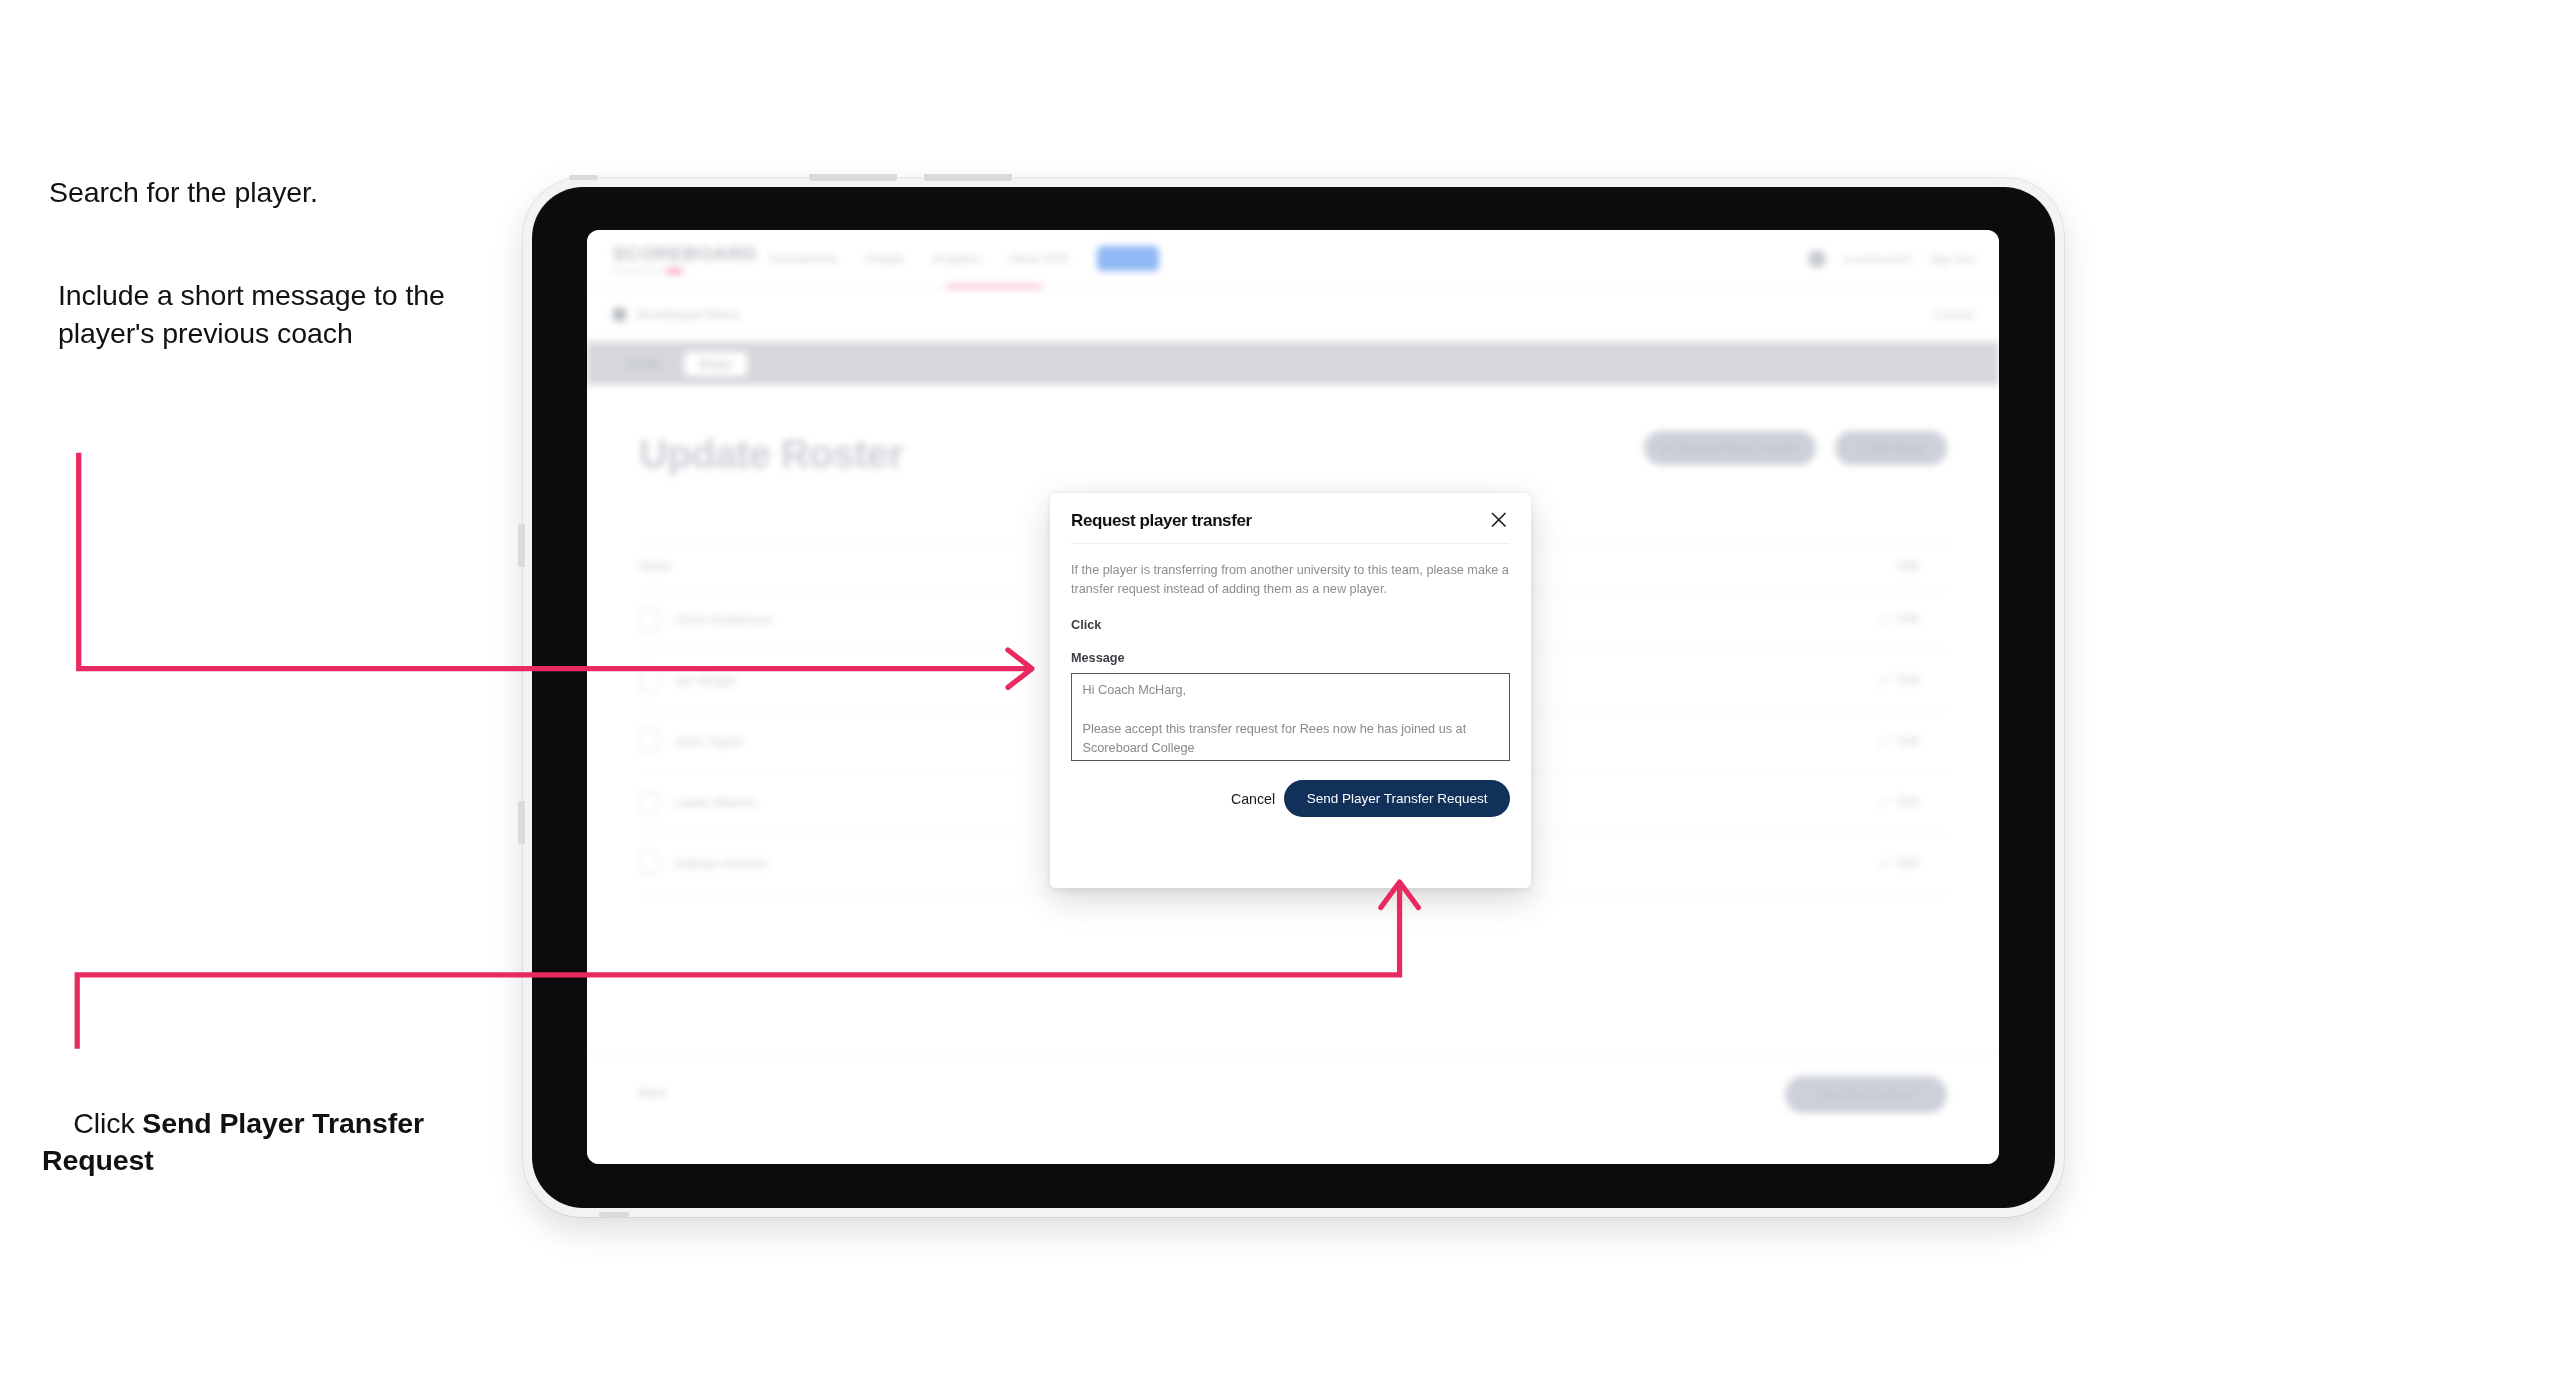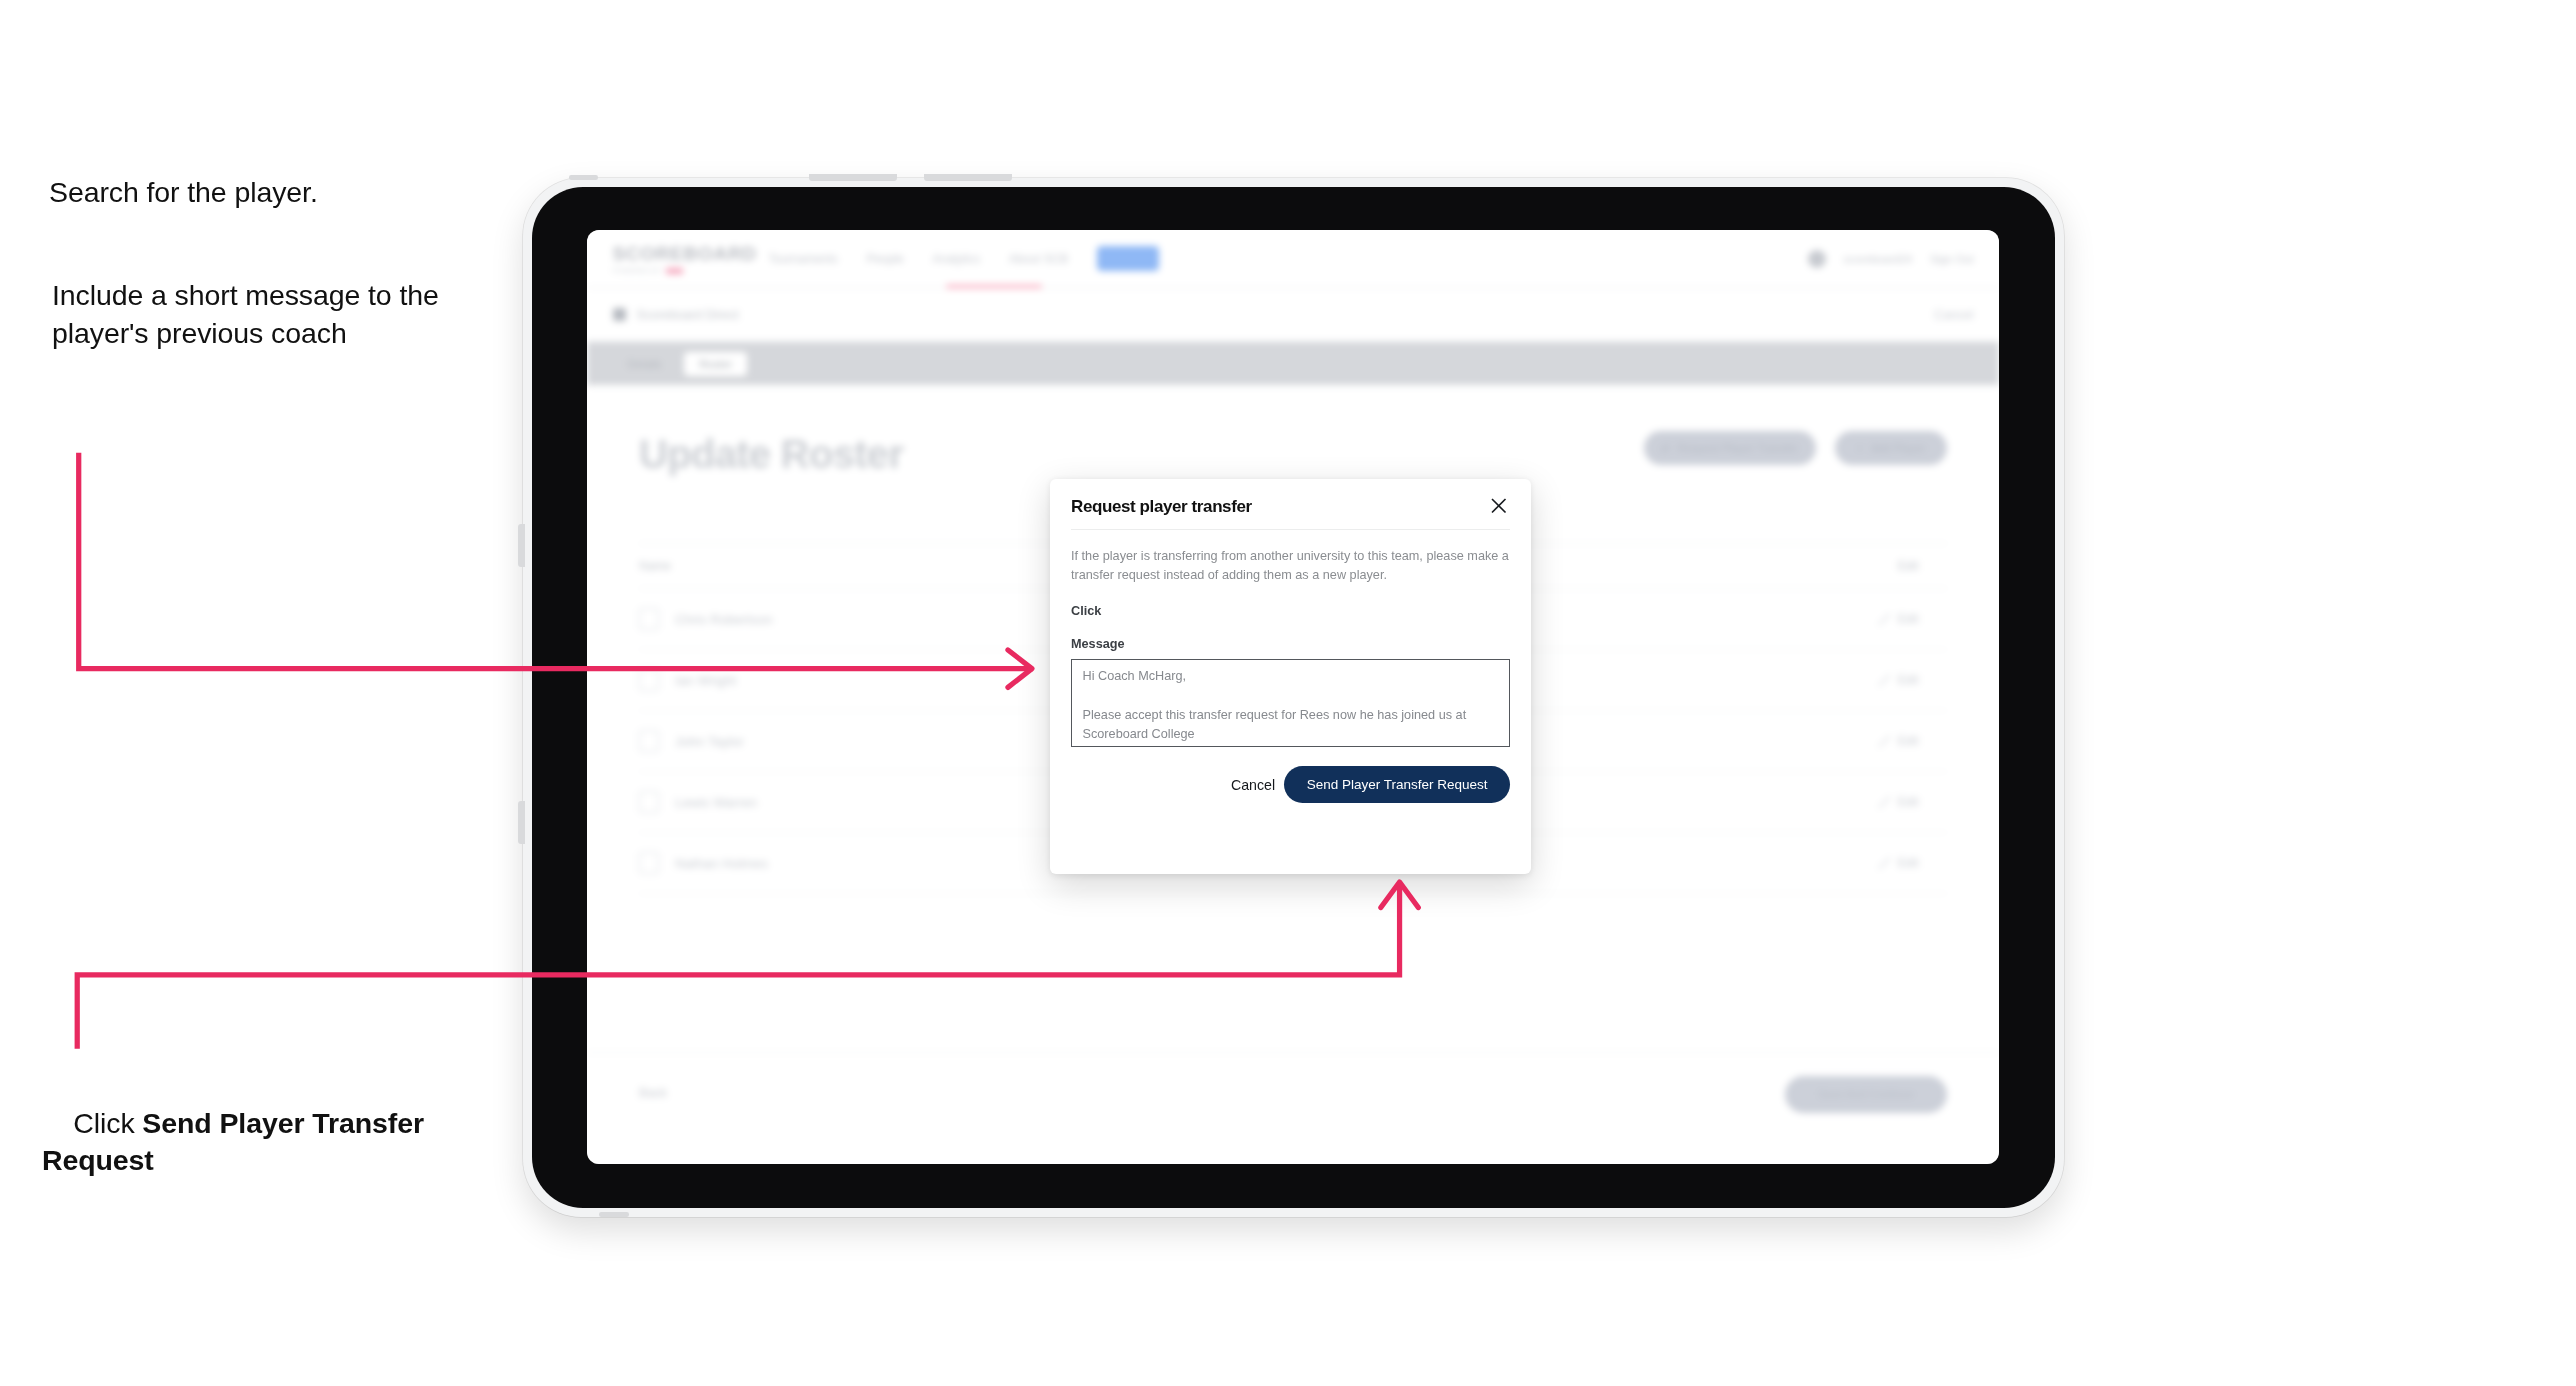--- a/index.html
+++ b/index.html
@@ -14,21 +14,21 @@
   
   .annot {
     position: absolute;
     color: #111111;
     font-size: 28.5px;
     line-height: 1.32;
     letter-spacing: -0.1px;
     white-space: pre-wrap;
   }
   #annot-top   { left: 49px; top: 174px; width: 464px; }
-  #annot-mid   { left: 52px; top: 277px; width: 434px; }
+  #annot-mid   { left: 58px; top: 277px; width: 434px; }
   #annot-bot   { left: 42px; top: 1067px; width: 419px; font-size: 28.5px; }
   .annot b { font-weight: 700; }
 
   
   #arrows { position: absolute; left: 0; top: 0; width: 2576px; height: 1386px;
             pointer-events: none; }
 
   
   #tablet {
     position: absolute;
@@ -131,21 +131,21 @@
                 background:#fff; border-top:0.7px solid #f0f1f3; }
   .back-link { position:absolute; left:52px; top:33px; font-size:12.7px; color:#c8cbd1; }
   .footer-btn { position:absolute; right:52px; top:22.5px; background:#ccd0d9;
                 border-radius:30px; height:37px; min-width:162px;
                 display:flex; align-items:center; justify-content:center;
                 font-size:11.2px; color:#babfc8; }
 
   
   #modal {
     position: absolute;
-    left: 1050px; top: 479px;
+    left: 1050px; top: 493px;
     width: 481px; height: 395px;
     background: #ffffff;
     border-radius: 6px;
     box-shadow: 0 10.5px 34px rgba(0,0,0,0.16), 0 1.5px 6px rgba(0,0,0,0.08);
     padding: 0 21px;
   }
   .m-head { display:flex; align-items:flex-start; justify-content:space-between;
             padding-top: 18px; padding-bottom: 12px; border-bottom: 0.7px solid #eceded; }
   .m-title { font-size: 17px; font-weight: 700; color:#111; letter-spacing:-0.4px; }
   .m-close { width: 22.5px; height: 22.5px; cursor:pointer; display:flex;

